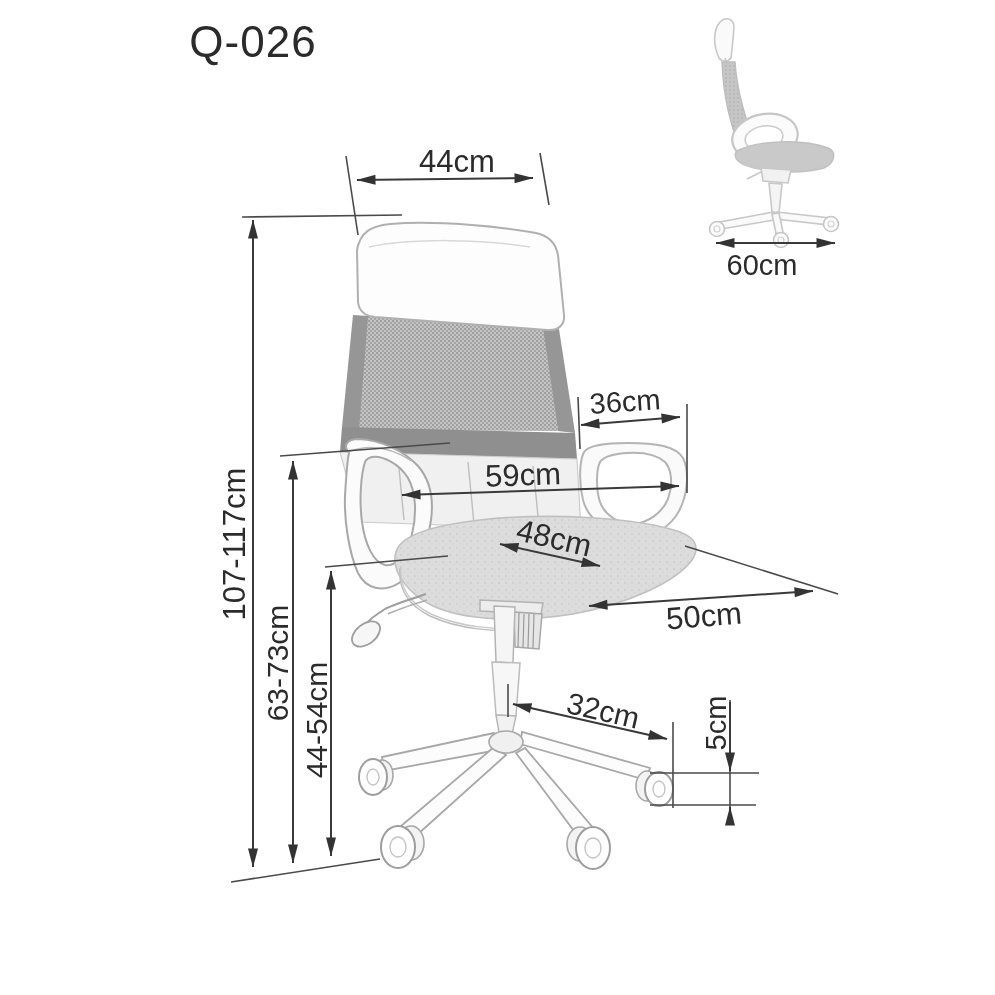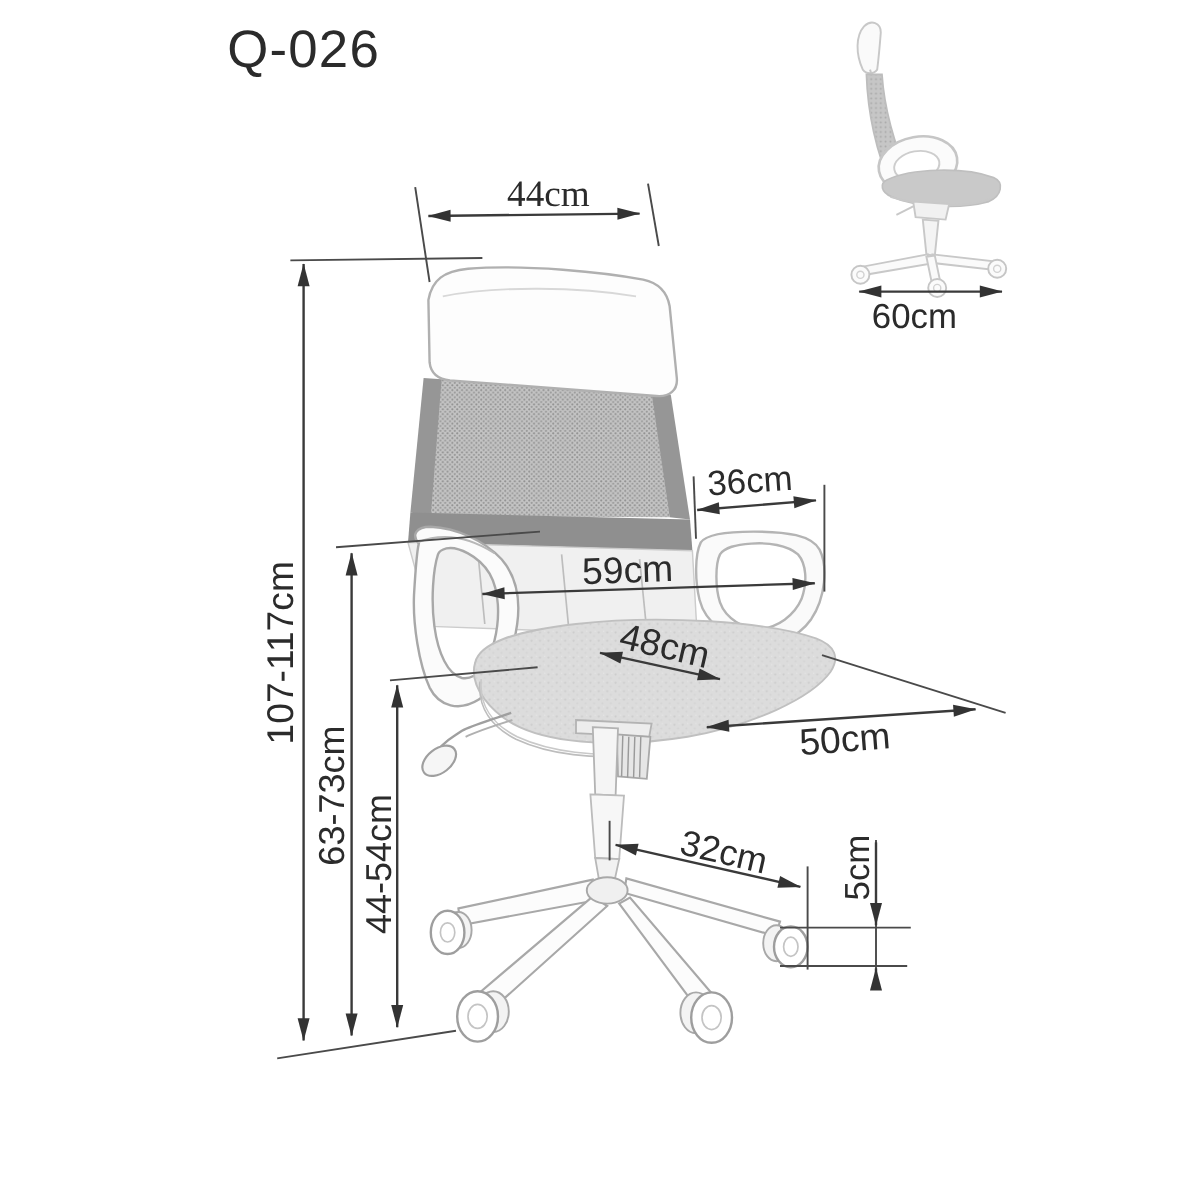--- a/index.html
+++ b/index.html
@@ -193,21 +193,21 @@
     <path class="dim" d="M 561,606 L 785,591"></path>
     <path class="dim" d="M 485,704 L 639,739"></path>
     <path class="dim" d="M 688,243 L 807,243"></path>
     <path class="dimend" d="M 702,702 L 702,771"></path>
     <path class="dimend" d="M 702,822 L 702,807"></path>
   </g>
 </svg>
 
 <div class="title-label" style="left:225px;top:42px;">Q-026</div>
 
-<div class="dim-label" style="left:429px;top:161px;font-size:31px;font-family:Liberation Serif, serif;">44cm</div>
+<div class="dim-label" style="left:429px;top:161px;font-size:31px;">44cm</div>
 
 <div class="dim-label" style="left:734px;top:265px;font-size:29px;">60cm</div>
 
 <div class="dim-label" style="left:597px;top:402px;font-size:29px;transform:translate(-50%,-50%) rotate(-4deg);">36cm</div>
 
 <div class="dim-label" style="left:495px;top:475px;font-size:31px;transform:translate(-50%,-50%) rotate(-2deg);">59cm</div>
 
 <div class="dim-label" style="left:526px;top:538px;font-size:31px;transform:translate(-50%,-50%) rotate(13deg);">48cm</div>
 
 <div class="dim-label" style="left:676px;top:616px;font-size:31px;transform:translate(-50%,-50%) rotate(-4.5deg);">50cm</div>

